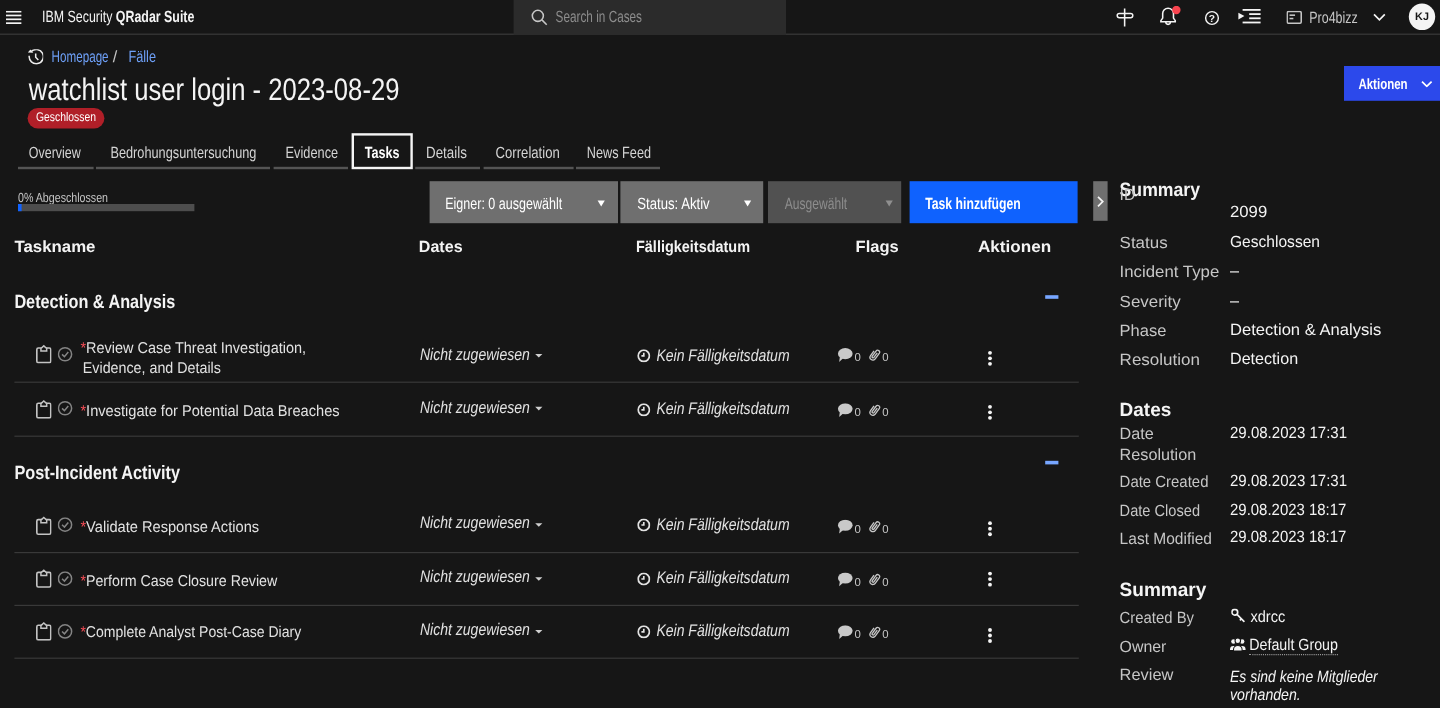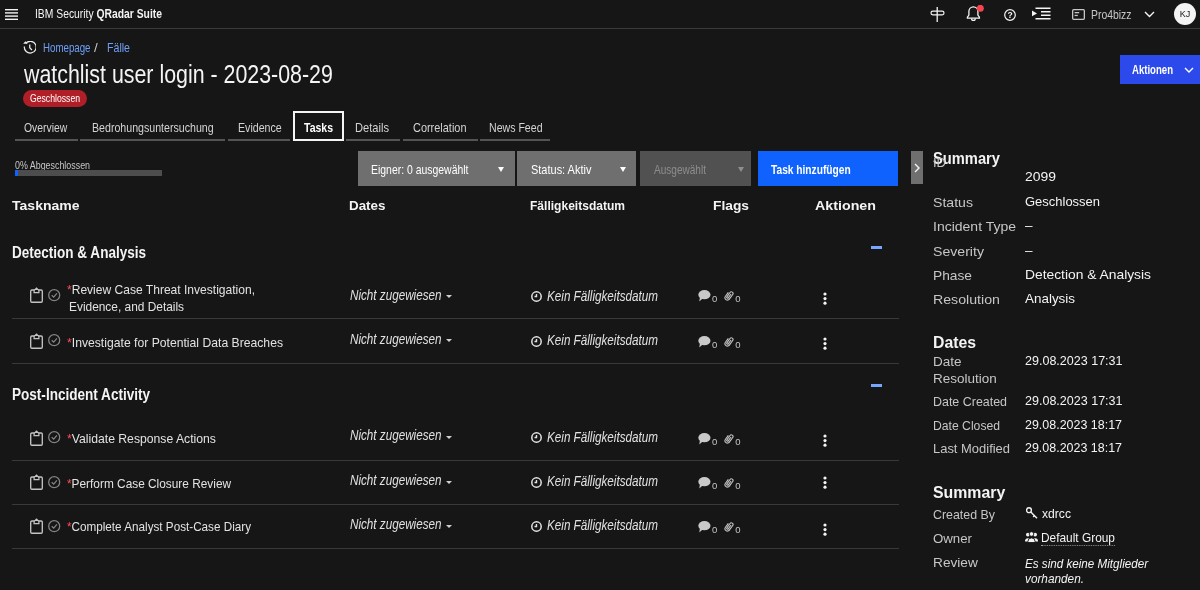--- a/index.html
+++ b/index.html
@@ -7,21 +7,21 @@
     font-family:"Liberation Sans", sans-serif; }
   .abs { position:absolute; }
   svg { display:block; }
   .tx { position:absolute; transform-origin:0 50%; white-space:nowrap; }
 
   
   #hdr { position:absolute; left:0; top:0; width:1200px; height:29px;
     background:#161616; border-bottom:1px solid #3a3a3a; }
   #search { position:absolute; left:428px; top:0; width:227px; height:29px; background:#2b2b2b; }
   .avatar { position:absolute; left:1174px; top:3px; width:22px; height:22px; border-radius:50%;
-    background:#f4f4f4; color:#161616; font-size:9px; font-weight:400; text-align:center; line-height:22px; }
+    background:#f4f4f4; color:#161616; font-size:9px; font-weight:700; text-align:center; line-height:22px; }
 
   
   #badge { position:absolute; left:23px; top:90px; width:64px; height:16.5px; border-radius:9px; background:#b01f28; }
   #aktbtn { position:absolute; left:1120px; top:55px; width:80px; height:29px; background:#2c49eb; }
 
   
   .tabline { position:absolute; top:139.2px; height:1.5px; background:#545454; }
   #taskbox { position:absolute; left:292.5px; top:111px; width:51px; height:29.5px; border:2px solid #f4f4f4; }
 
   
@@ -70,20 +70,27 @@
 <div id="hdr">
   <svg class="abs" style="left:5px;top:9px" width="13" height="11" viewBox="0 0 13 11">
     <g fill="#f4f4f4">
         <rect y="0" width="13" height="1.4"></rect>
         <rect y="3.2" width="13" height="1.4"></rect>
         <rect y="6.4" width="13" height="1.4"></rect>
         <rect y="9.6" width="13" height="1.4"></rect>
       </g>
   </svg>
   <div class="tx" id="t-brand" style="left:35px;top:6.2px;font-size:13.5px;color:#f4f4f4;;transform:scaleX(0.766)">IBM Security <b>QRadar Suite</b></div>
+  <div id="search">
+    <svg class="abs" style="left:14px;top:7px" width="15" height="15" viewBox="0 0 15 15">
+      <circle cx="6.2" cy="6.2" r="4.6" fill="none" stroke="#c6c6c6" stroke-width="1.3"></circle>
+      <line x1="9.6" y1="9.6" x2="13.6" y2="13.6" stroke="#c6c6c6" stroke-width="1.3"></line>
+    </svg>
+    <div class="tx" id="t-search" style="left:35px;top:6.2px;font-size:13.5px;color:#8d8d8d;;transform:scaleX(0.727)">Search in Cases</div>
+  </div>
   <svg class="abs" style="left:929.5px;top:5.5px" width="16" height="17" viewBox="0 0 16 17">
     <line x1="7.2" y1="1" x2="7.2" y2="16" stroke="#f4f4f4" stroke-width="1.3"></line>
     <rect x="1" y="5.2" width="13" height="3.6" rx="1.8" fill="none" stroke="#f4f4f4" stroke-width="1.2"></rect>
   </svg>
   <svg class="abs" style="left:964px;top:5px" width="22" height="17" viewBox="0 0 22 17">
     <path d="M3.4 13.2 h12 v-1 l-1.5-2.1 V6.3 a4.5 4.5 0 0 0-9 0 v3.8 L3.4 12.2 z" fill="none" stroke="#f4f4f4" stroke-width="1.3"></path>
     <path d="M7.5 13.4 a1.9 1.9 0 0 0 3.8 0" fill="none" stroke="#f4f4f4" stroke-width="1.3"></path>
     <circle cx="16.3" cy="3.3" r="3.5" fill="#f8444f"></circle>
   </svg>
   <svg class="abs" style="left:1003.5px;top:8.5px" width="12" height="12" viewBox="0 0 12 12">
@@ -298,21 +305,21 @@
 <div class="tx sval" id="t-sv1" style="top:169px;;transform:scaleX(1.032)">2099</div>
 <div class="tx slbl" id="t-sl2" style="top:193.5px;;transform:scaleX(1.045)">Status</div>
 <div class="tx sval" id="t-sv2" style="top:193.5px;;transform:scaleX(0.961)">Geschlossen</div>
 <div class="tx slbl" id="t-sl3" style="top:218px;;transform:scaleX(1.037)">Incident Type</div>
 <div class="tx sval" id="t-sv3" style="top:218px;">–</div>
 <div class="tx slbl" id="t-sl4" style="top:242.5px;;transform:scaleX(1.045)">Severity</div>
 <div class="tx sval" id="t-sv4" style="top:242.5px;">–</div>
 <div class="tx slbl" id="t-sl5" style="top:266.5px;;transform:scaleX(1.019)">Phase</div>
 <div class="tx sval" id="t-sv5" style="top:266.5px;;transform:scaleX(1.024)">Detection &amp; Analysis</div>
 <div class="tx slbl" id="t-sl6" style="top:290.5px;;transform:scaleX(1.050)">Resolution</div>
-<div class="tx sval" id="t-sv6" style="top:290.5px;;transform:scaleX(0.995)">Analysis</div>
+<div class="tx sval" id="t-sv6" style="top:290.5px;;transform:scaleX(0.995)">Detection</div>
 
 <div class="tx sideh" id="t-dat" style="top:334px;;transform:scaleX(0.987)">Dates</div>
 <div class="slbl abs" id="t-dl1" style="top:353px;width:75px;font-size:13.5px;">Date Resolution</div>
 <div class="tx sval" id="t-dv1" style="top:353px;;transform:scaleX(0.928)">29.08.2023 17:31</div>
 <div class="tx slbl" id="t-dl2" style="top:393.2px;;transform:scaleX(0.922)">Date Created</div>
 <div class="tx sval" id="t-dv2" style="top:393.2px;;transform:scaleX(0.928)">29.08.2023 17:31</div>
 <div class="tx slbl" id="t-dl3" style="top:416.5px;;transform:scaleX(0.902)">Date Closed</div>
 <div class="tx sval" id="t-dv3" style="top:416.5px;;transform:scaleX(0.923)">29.08.2023 18:17</div>
 <div class="tx slbl" id="t-dl4" style="top:440px;;transform:scaleX(0.959)">Last Modified</div>
 <div class="tx sval" id="t-dv4" style="top:440px;;transform:scaleX(0.923)">29.08.2023 18:17</div>

